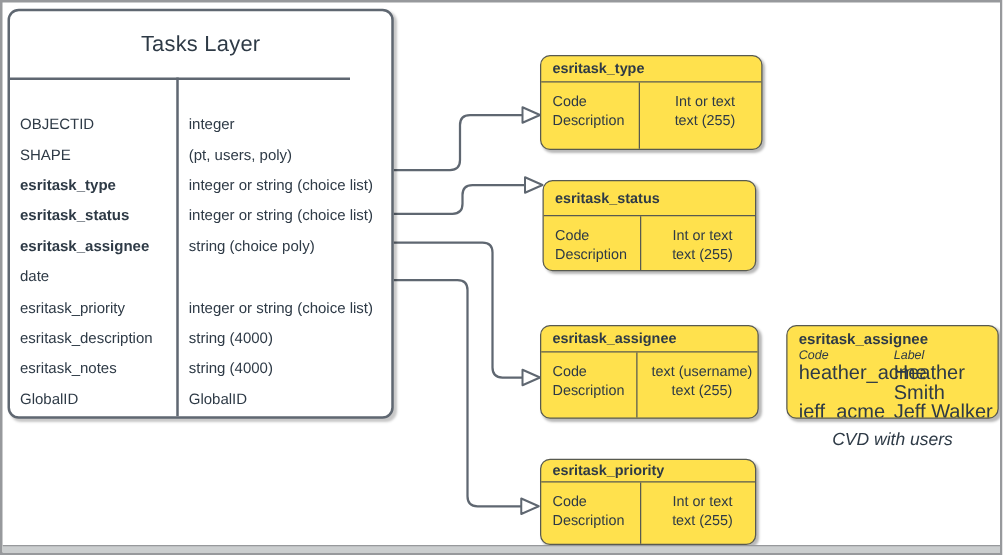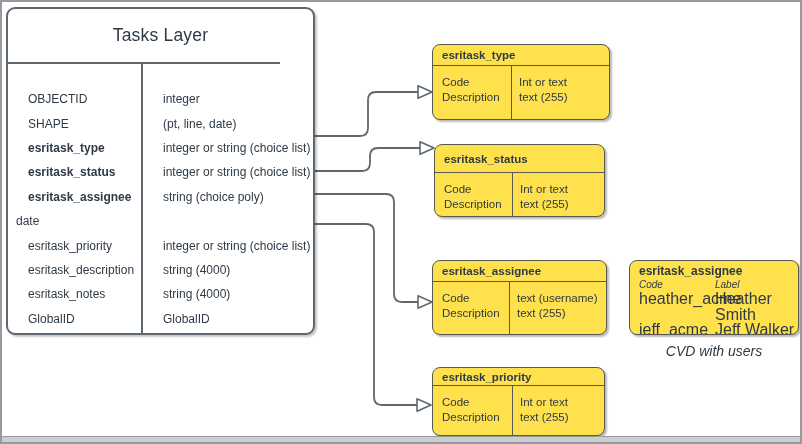--- a/index.html
+++ b/index.html
@@ -17,38 +17,38 @@
   }
   .mt-title {
     position:absolute; top:0; left:0; right:0; height:53px;
     display:flex; align-items:center; justify-content:center;
     font-size:17.5px; letter-spacing:.2px;
   }
   .mt-sep  { position:absolute; top:53px; left:0; width:272px; height:2px; background:#5f6771; }
   .mt-vdiv { position:absolute; top:53px; bottom:0; left:133px; width:2px; background:#5f6771; }
   .mt-rows { position:absolute; top:78px; left:8px; right:2px; }
   .mt-row  { display:flex; height:24.4px; align-items:center; font-size:12px; }
-  .mt-row .fname { width:135px; flex:none;margin-left:12px; }
+  .mt-row .fname { width:135px; flex:none; }
   .mt-row.bold .fname { font-weight:bold; }
 
   
   .ybox {
     position:absolute; box-sizing:border-box; display:flex; flex-direction:column;
     background:#ffe14d; border:1.5px solid #585a50; border-radius:8px;
     box-shadow:2px 2px 2px rgba(0,0,0,0.28);
   }
   .ytitle {
     flex:none; height:var(--th); display:flex; align-items:center;
     padding-left:9px; font-size:11.5px; font-weight:bold;
     border-bottom:1.5px solid #585a50;
   }
   .ybody { flex:1; display:flex; }
   .ycol  { box-sizing:border-box; padding-top:9px; font-size:11.5px; line-height:14.5px; }
   .ycol.left  { width:var(--split); flex:none; padding-left:9px; border-right:1.5px solid #585a50; }
-  .ycol.right { flex:1; padding-left:7px; }
+  .ycol.right { flex:1; padding-left:7px;text-align:center; }
 
   #box-type     { left:430px; top:42px;  width:178px; height:76px; --th:20px; --split:79px; }
   #box-status   { left:432px; top:142px; width:171px; height:73px; --th:27px; --split:78px; }
   #box-assignee { left:430px; top:258px; width:175px; height:75px; --th:20px; --split:77px; }
   #box-priority { left:430px; top:365px; width:173px; height:69px; --th:17px; --split:80px; }
 
   
   .cvd-box {
     position:absolute; left:627px; top:258px; width:170px; height:75px;
     box-sizing:border-box; background:#ffe14d; border:1.5px solid #585a50;
@@ -96,21 +96,21 @@
     <div class="mt-title">Tasks Layer</div>
     <div class="mt-sep"></div>
     <div class="mt-vdiv"></div>
     <div class="mt-rows">
       <div class="mt-row">
         <span class="fname">OBJECTID</span>
         <span class="ftype">integer</span>
       </div>
       <div class="mt-row">
         <span class="fname">SHAPE</span>
-        <span class="ftype">(pt, line, date)</span>
+        <span class="ftype">(pt, users, poly)</span>
       </div>
       <div class="mt-row bold">
         <span class="fname">esritask_type</span>
         <span class="ftype">integer or string (choice list)</span>
       </div>
       <div class="mt-row bold">
         <span class="fname">esritask_status</span>
         <span class="ftype">integer or string (choice list)</span>
       </div>
       <div class="mt-row bold">

